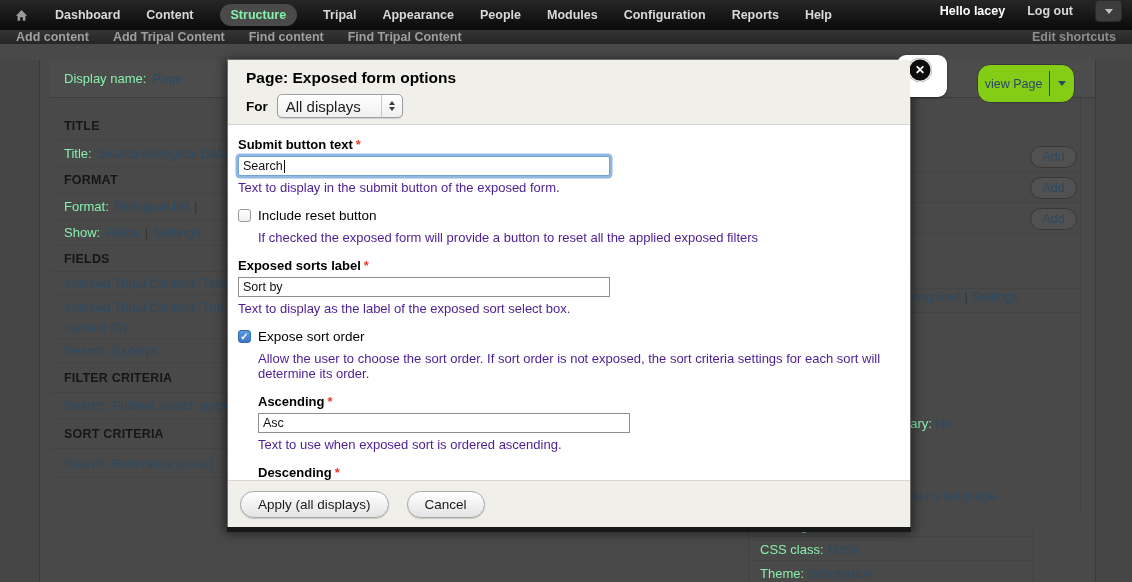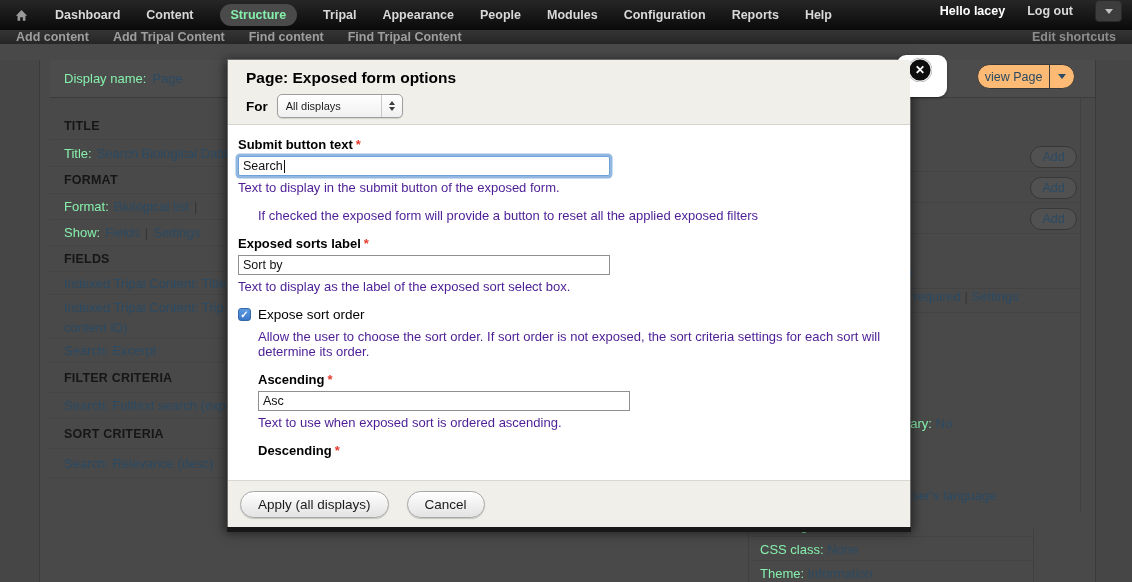--- a/index.html
+++ b/index.html
@@ -33,21 +33,21 @@
   .sc-edit { position:absolute; right:16px; color:#8d8d8d; font-size:12.5px; font-weight:bold; }
   
   .backdrop { position:absolute; left:0; top:60px; width:1132px; height:522px; z-index:1; }
   .left-strip { position:absolute; left:0; top:0; width:40px; height:522px; background:#464646; border-right:1px solid #3a3a3a; }
   .right-gutter { position:absolute; left:1095px; top:0; width:37px; height:522px; background:#464646; border-left:1px solid #3a3a3a; }
   .dim-link { color:#2b4a63; }
   .dim-label { color:#86efac; }
   .dim-pipe { color:#353535; }
   .display-row { position:absolute; left:50px; top:0; width:1045px; height:38px; border-bottom:1px solid #3c3c3c;
     display:flex; align-items:center; padding-left:14px; gap:6px; font-size:13px; background:#4c4c4c; }
-  .viewbtn { position:absolute; left:927px; top:4px; width:98px; height:25px; background:#fdba74;
+  .viewbtn { position:absolute; left:927px; top:4px; width:98px; height:39px; background:#84cc16;
     border:1px solid #383838; border-radius:13px; display:flex; align-items:center; font-size:12.5px; color:#2b4a63; }
   .viewbtn .vb-label { flex:1; text-align:center; }
   .vb-div { width:1px; height:25px; background:#3c3c3c; }
   .vb-arrow { width:24px; display:flex; justify-content:center; }
   .caret-down-dim { width:0; height:0; border-left:4px solid transparent; border-right:4px solid transparent; border-top:5px solid #2b4a63; }
   .bd-rows { position:absolute; left:50px; top:52px; width:690px; font-size:13px; }
   .r { border-bottom:1px solid #444444; padding-left:14px; display:flex; align-items:center; gap:5px; white-space:nowrap; overflow:hidden; }
   .r.hdr { font-weight:bold; color:#161616; font-size:12.5px; letter-spacing:.2px; }
   .r.two { display:block; line-height:20px; padding-top:3px; }
   .frag { position:absolute; font-size:13px; white-space:nowrap; }
@@ -58,21 +58,21 @@
   
   .modal { position:absolute; left:228px; top:60px; width:682px; height:467px; z-index:50;
     background:#ffffff; box-shadow:0 0 0 1px #6e6e6e, 0 3px 10px 3px rgba(0,0,0,.55); }
   .modal::after { content:""; position:absolute; left:-1px; right:-1px; bottom:-5px; height:5px; background:#181818; }
   .m-header { position:absolute; left:0; top:0; right:0; height:65px; background:#f0efea; border-bottom:1px solid #d6d4cd; padding:9px 18px 0 18px; }
   .m-title { font-size:15.5px; font-weight:bold; color:#000; }
   .m-forrow { margin-top:7px; display:flex; align-items:center; gap:9px; }
   .m-forlabel { font-size:13.5px; font-weight:bold; color:#000; }
   .m-select { position:relative; width:126px; height:24px; background:linear-gradient(#ffffff,#f0f0f0);
     border:1px solid #9e9e9e; border-radius:5px; box-shadow:0 1px 1px rgba(0,0,0,.12);
-    font-size:11px; color:#1c1c1c; display:flex; align-items:center; padding-left:8px; }
+    font-size:15px; color:#1c1c1c; display:flex; align-items:center; padding-left:8px; }
   .sel-arrows { position:absolute; right:0; top:0; width:21px; height:100%; border-left:1px solid #c9c9c9;
     display:flex; flex-direction:column; align-items:center; justify-content:center; gap:2px; }
   .sel-arrows::before { content:""; width:0; height:0; border-left:3.5px solid transparent; border-right:3.5px solid transparent; border-bottom:4.5px solid #3c3c3c; }
   .sel-arrows::after { content:""; width:0; height:0; border-left:3.5px solid transparent; border-right:3.5px solid transparent; border-top:4.5px solid #3c3c3c; }
   .m-body { position:absolute; left:0; top:65px; right:0; bottom:47px; background:#fff; padding:12px 10px; overflow:hidden; }
   .f-label { font-size:13px; font-weight:bold; color:#000; margin-bottom:4px; }
   .req { color:#e63a2e; margin-left:3px; font-weight:bold; }
   .fake-input { width:372px; height:20px; border:1px solid #8f8f8f; background:#fff; font-size:12.5px; color:#111;
     display:flex; align-items:center; padding:0 4px; margin-bottom:4px; }
   .fake-input.focused { border:1px solid #6ea3d8; border-radius:2px; box-shadow:0 0 0 2.5px rgba(110,160,215,.75); }
@@ -266,20 +266,24 @@
     <div class="m-body">
       <div class="f-label">
         <span>Submit button text</span><span class="req">*</span>
       </div>
       <div class="fake-input focused">
         <span>Search</span>
         <span class="caret-bar"></span>
       </div>
       <div class="f-desc">Text to display in the submit button of the exposed form.</div>
 
+      <div class="cb-row">
+        <span class="cb unchecked"></span>
+        <span class="cb-label">Include reset button</span>
+      </div>
       <div class="f-desc indent">If checked the exposed form will provide a button to reset all the applied exposed filters</div>
 
       <div class="f-label">
         <span>Exposed sorts label</span><span class="req">*</span>
       </div>
       <div class="fake-input">
         <span>Sort by</span>
       </div>
       <div class="f-desc">Text to display as the label of the exposed sort select box.</div>
 

